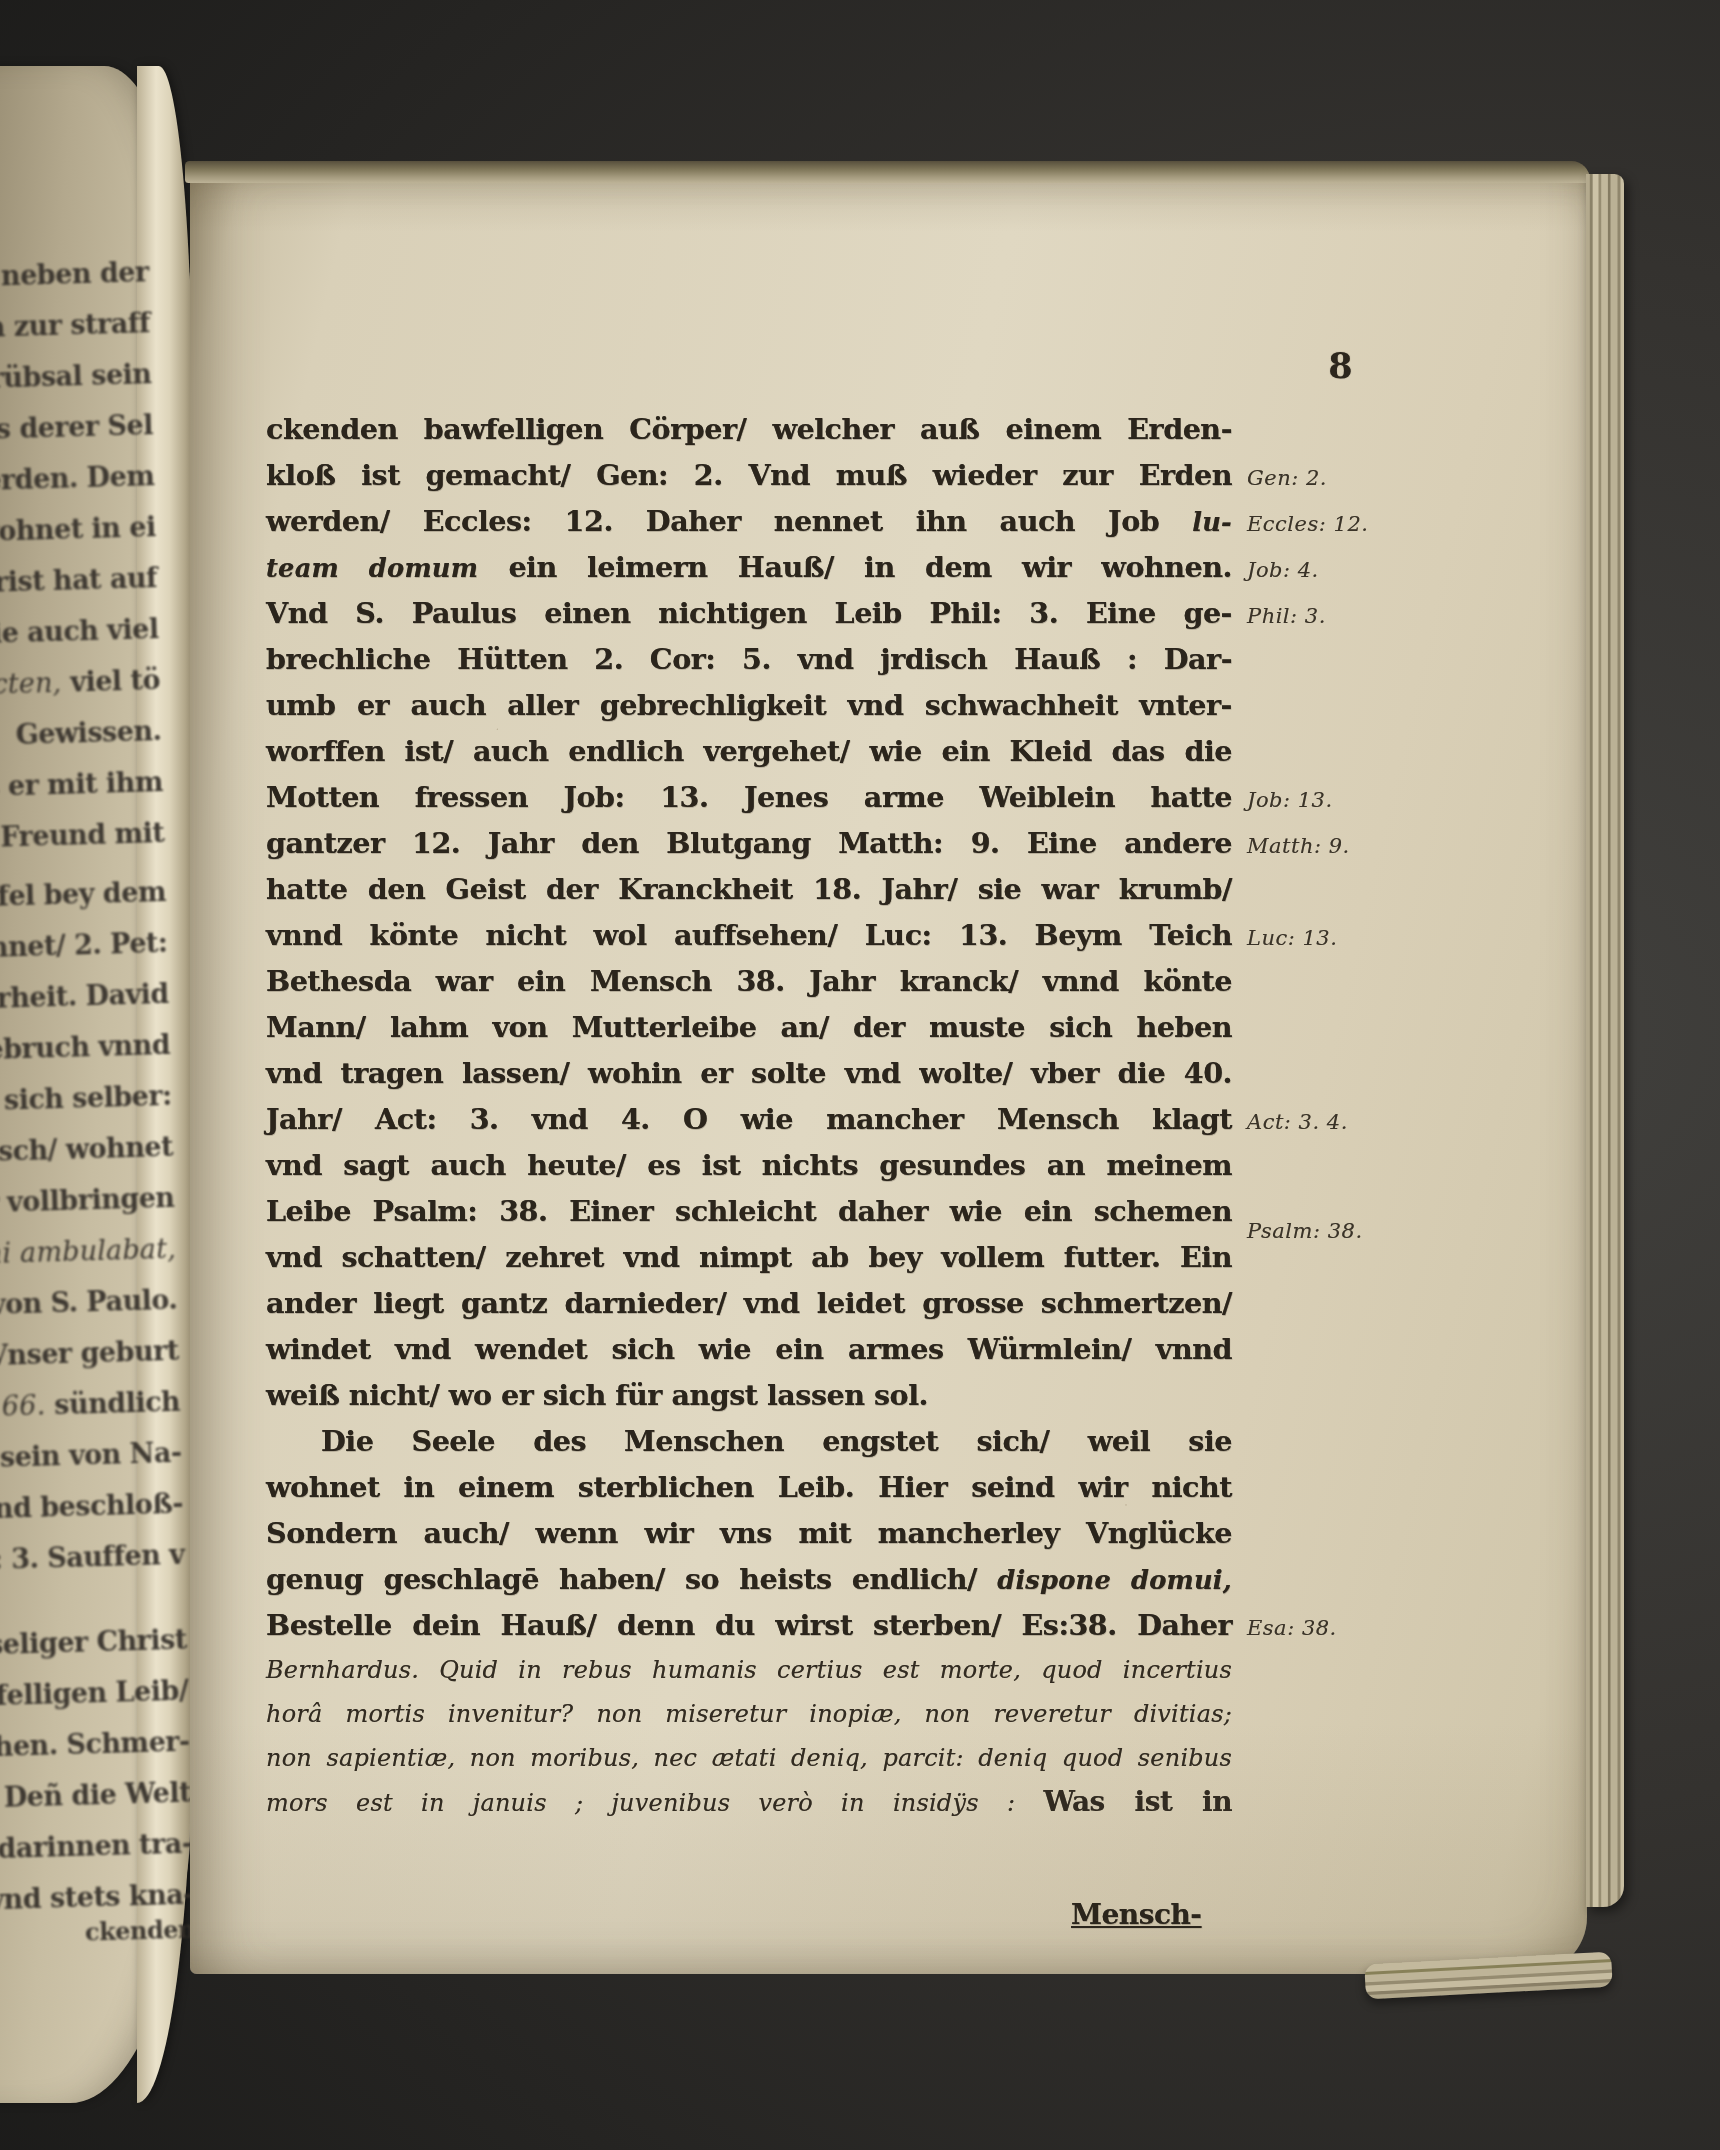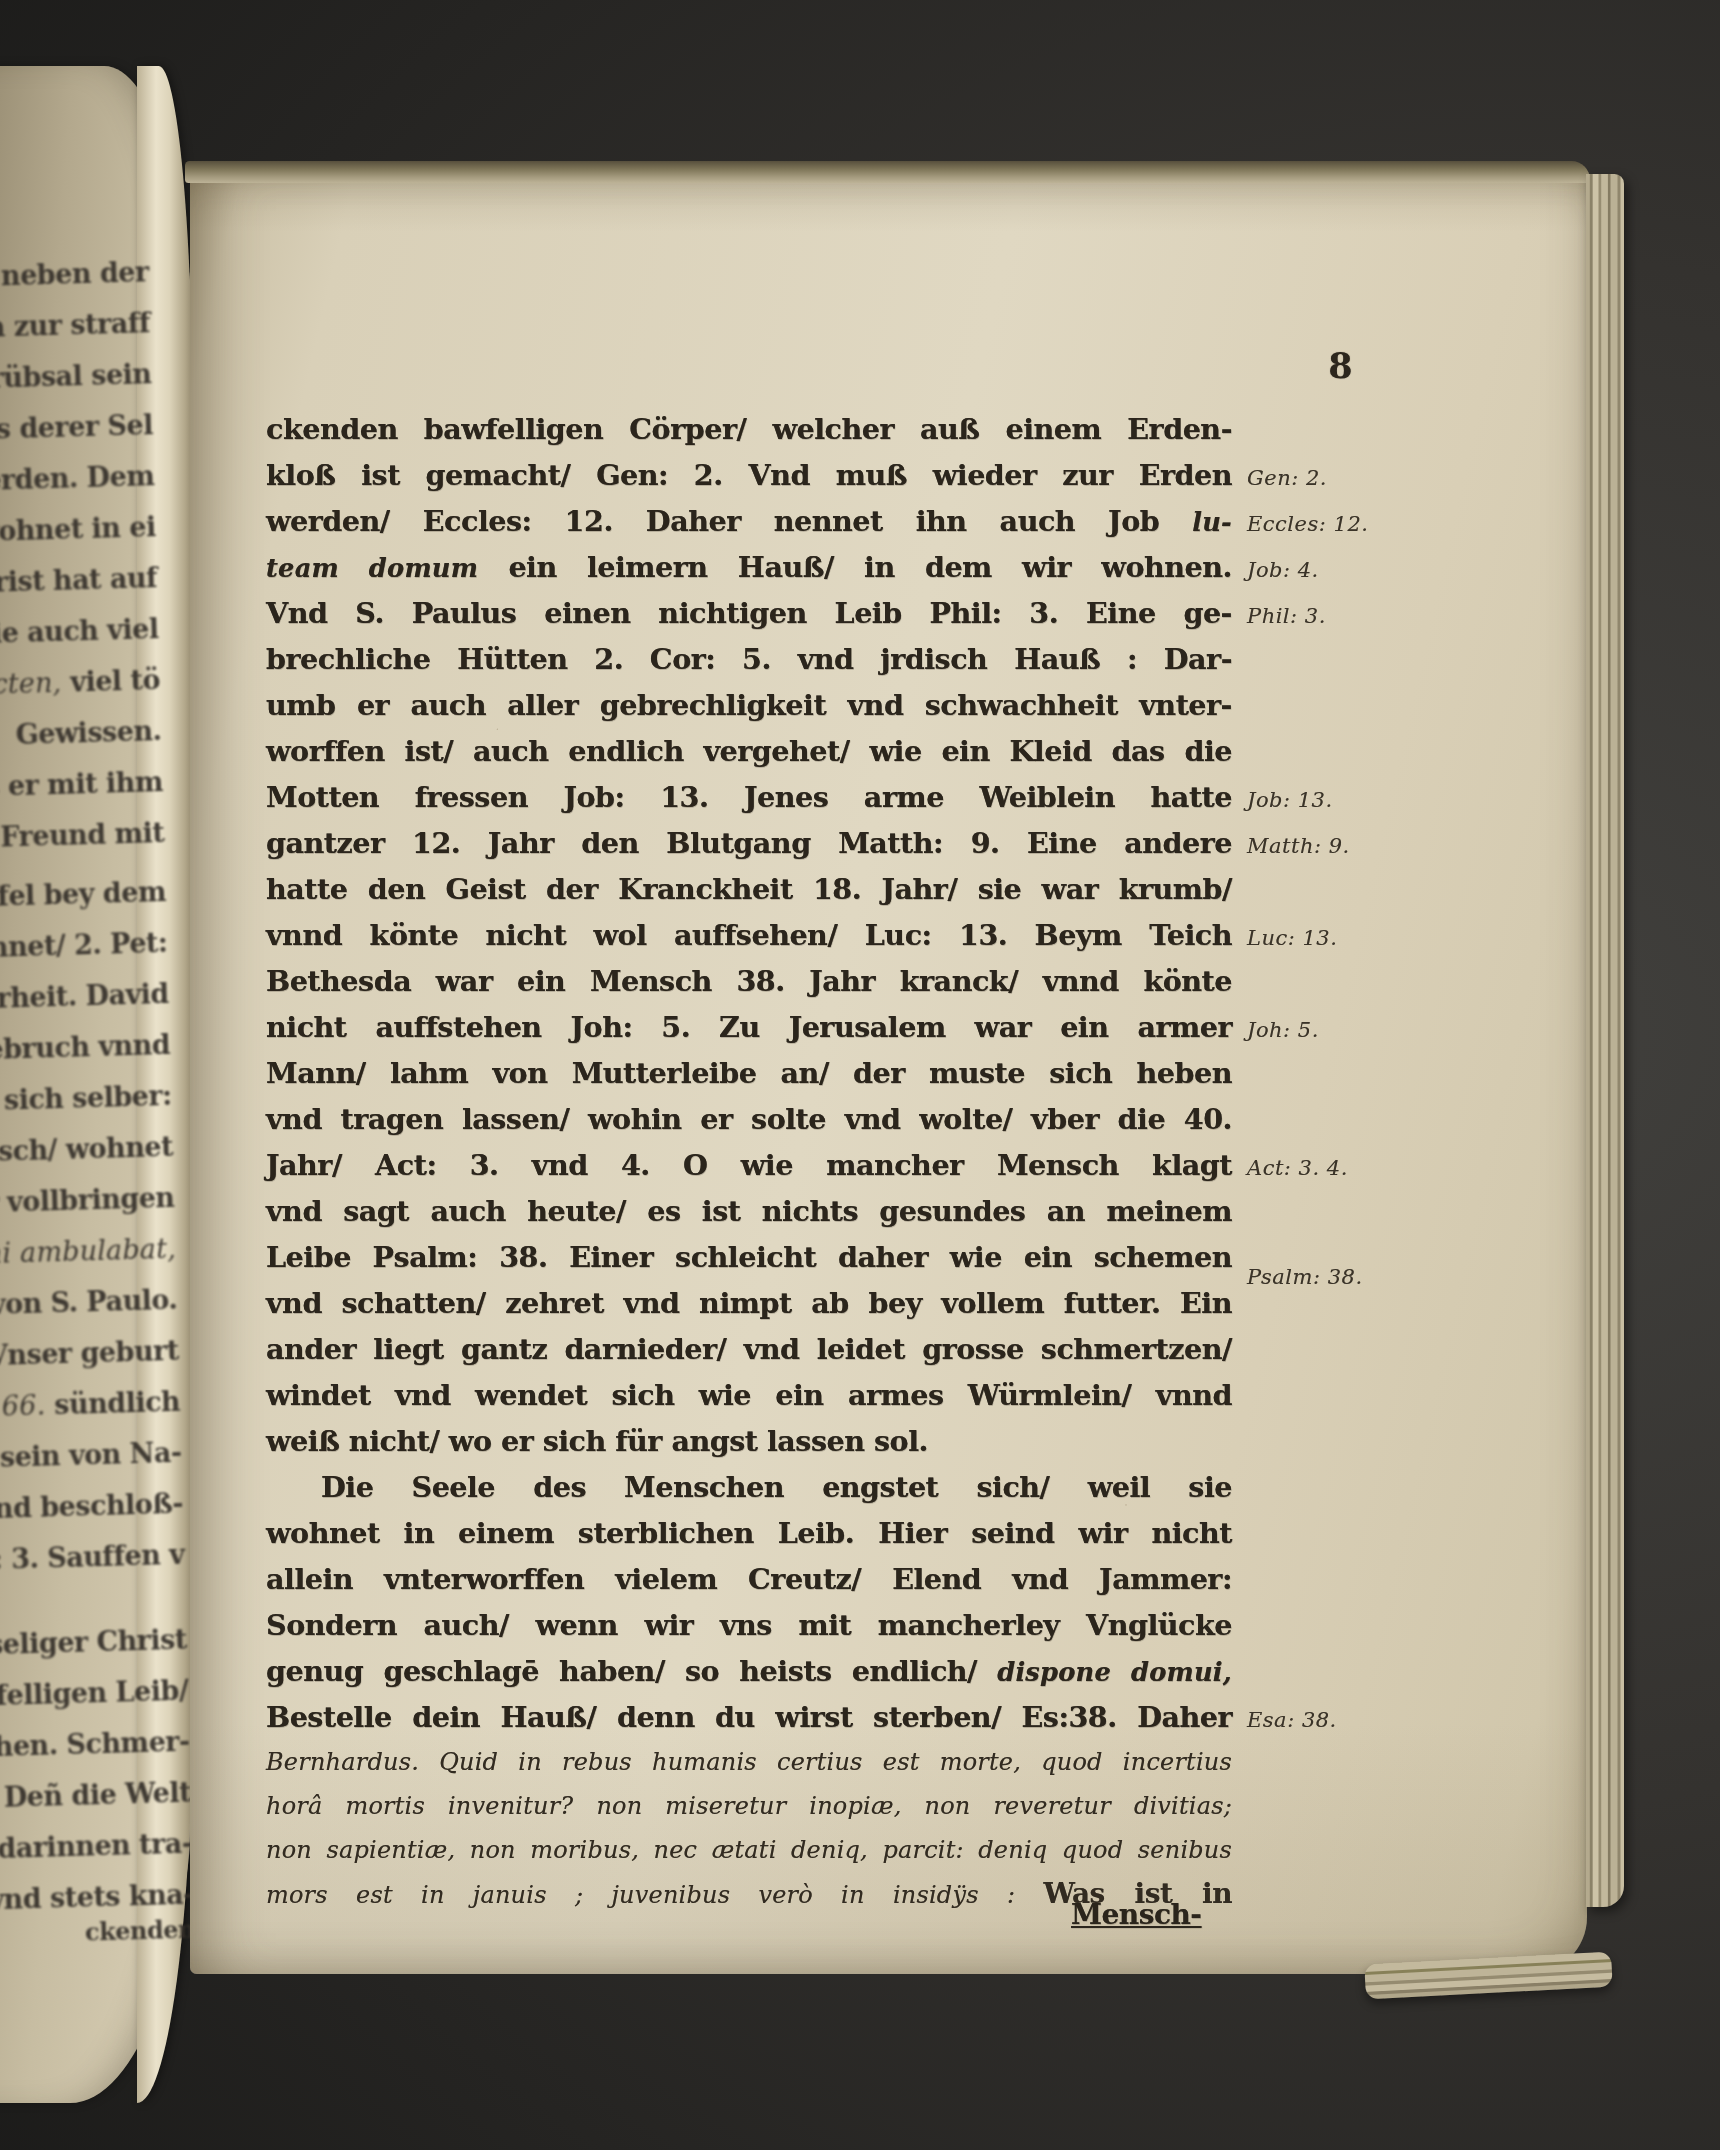--- a/index.html
+++ b/index.html
@@ -163,33 +163,31 @@
         <div class="line"><span class="alt">team domum</span> ein leimern Hauß/ in dem wir wohnen.<span class="mnote">Job: 4.</span></div>
         <div class="line">Vnd S. Paulus einen nichtigen Leib Phil: 3. Eine ge-<span class="mnote">Phil: 3.</span></div>
         <div class="line">brechliche Hütten 2. Cor: 5. vnd jrdisch Hauß :  Dar-</div>
         <div class="line">umb er auch aller gebrechligkeit vnd schwachheit vnter-</div>
         <div class="line">worffen ist/ auch endlich vergehet/ wie ein Kleid das die</div>
         <div class="line">Motten fressen Job: 13. Jenes arme Weiblein hatte<span class="mnote">Job: 13.</span></div>
         <div class="line">gantzer 12. Jahr den Blutgang Matth: 9.  Eine andere<span class="mnote">Matth: 9.</span></div>
         <div class="line">hatte den Geist der Kranckheit 18. Jahr/ sie war krumb/</div>
         <div class="line">vnnd könte nicht wol auffsehen/ Luc: 13.  Beym Teich<span class="mnote">Luc: 13.</span></div>
         <div class="line">Bethesda war ein Mensch 38. Jahr kranck/ vnnd könte</div>
-        <div class="line">nicht auffstehen Joh: 5.  Zu Jerusalem war ein armer<span class="mnote">Joh: 5.</span></div>
         <div class="line">Mann/ lahm von Mutterleibe an/ der muste sich heben</div>
         <div class="line">vnd tragen lassen/ wohin er solte vnd wolte/ vber die 40.</div>
         <div class="line">Jahr/ Act: 3. vnd 4.   O wie mancher Mensch klagt<span class="mnote">Act: 3. 4.</span></div>
         <div class="line">vnd sagt auch heute/ es ist nichts gesundes an meinem</div>
         <div class="line">Leibe Psalm: 38. Einer schleicht daher wie ein schemen<span class="mnote low">Psalm: 38.</span></div>
         <div class="line">vnd schatten/ zehret vnd nimpt ab bey vollem futter. Ein</div>
         <div class="line">ander liegt gantz darnieder/ vnd leidet grosse schmertzen/</div>
         <div class="line">windet vnd wendet sich wie ein armes Würmlein/ vnnd</div>
         <div class="line noj">weiß nicht/ wo er sich für angst lassen sol.</div>
         <div class="line indent">Die Seele des Menschen engstet sich/ weil sie</div>
         <div class="line">wohnet in einem sterblichen Leib.  Hier seind wir nicht</div>
-        <div class="line">allein vnterworffen vielem Creutz/ Elend vnd Jammer:</div>
         <div class="line">Sondern auch/ wenn wir vns mit mancherley Vnglücke</div>
         <div class="line">genug geschlagē haben/ so heists endlich/ <span class="alt">dispone domui,</span></div>
         <div class="line">Bestelle dein Hauß/ denn du wirst sterben/ Es:38. Daher<span class="mnote">Esa: 38.</span></div>
         <div class="line latin">Bernhardus. Quid in rebus humanis certius est morte, quod incertius</div>
         <div class="line latin">horâ mortis invenitur? non miseretur inopiæ, non reveretur divitias;</div>
         <div class="line latin">non sapientiæ, non moribus, nec ætati deniq, parcit: deniq quod senibus</div>
         <div class="line latin">mors est in januis ; juvenibus verò in insidÿs :  <span class="alt">Was ist in</span></div>
       </div>
 
     <div class="catchword">Mensch-</div>

